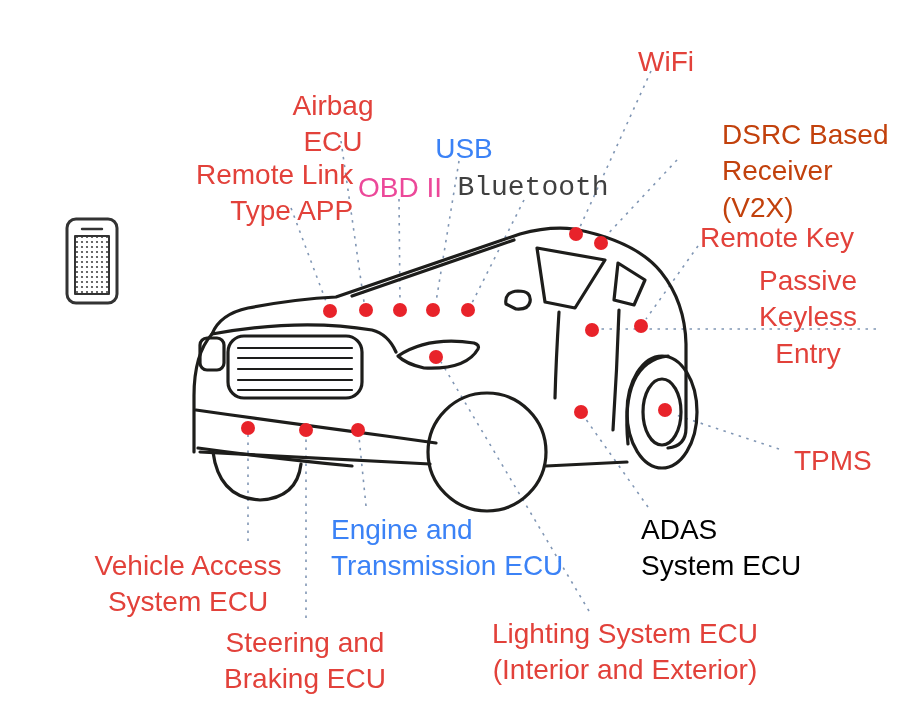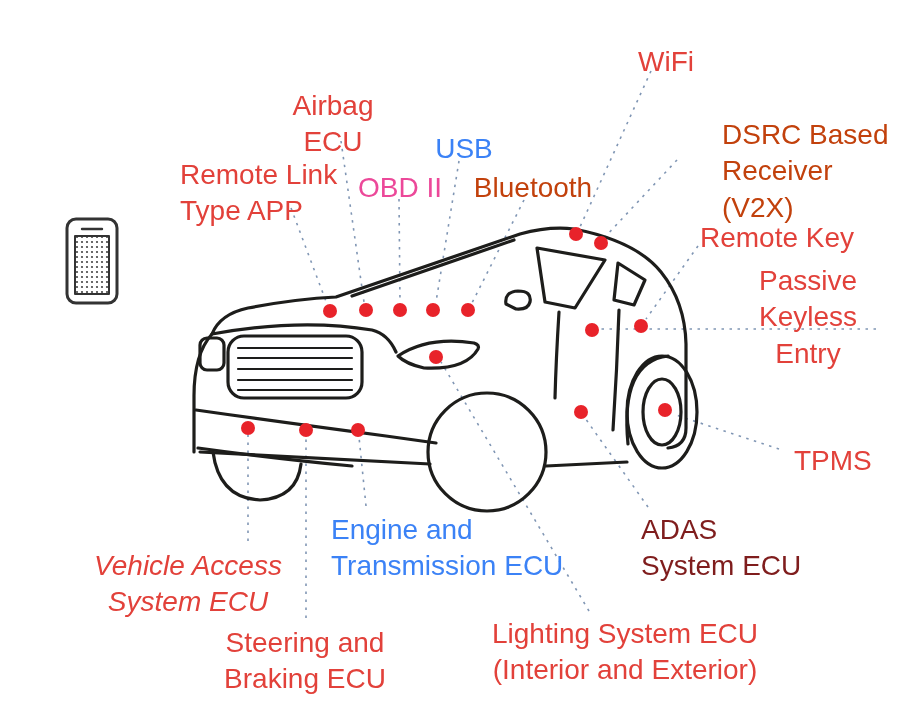--- a/index.html
+++ b/index.html
@@ -105,38 +105,38 @@
         <circle cx="665" cy="410" r="7" fill="#e8232a"></circle>
         <circle cx="581" cy="412" r="7" fill="#e8232a"></circle>
         <circle cx="436" cy="357" r="7" fill="#e8232a"></circle>
         <circle cx="358" cy="430" r="7" fill="#e8232a"></circle>
         <circle cx="306" cy="430" r="7" fill="#e8232a"></circle>
         <circle cx="248" cy="428" r="7" fill="#e8232a"></circle>
       </g>
   </svg>
 
   <div id="label-layer">
-      <div class="label" style="left: 180px; top: 157px; color: rgb(226, 65, 58); text-align: left;">Remote Link
+      <div class="label" style="left: 196px; top: 157px; color: rgb(226, 65, 58); text-align: right;">Remote Link
 Type APP</div>
       <div class="label" style="left: 333px; top: 88px; color: rgb(226, 65, 58); text-align: center; transform: translateX(-50%);">Airbag
 ECU</div>
       <div class="label" style="left: 400px; top: 170px; color: #ec4899; text-align: right; transform: translateX(-50%);">OBD II</div>
       <div class="label" style="left: 464px; top: 131px; color: #3b82f6; text-align: center; transform: translateX(-50%);">USB</div>
-      <div class="label" style="left: 533px; top: 170px; color: #c2410c; text-align: left; transform: translateX(-50%);">Bluetooth</div>
+      <div class="label" style="left: 533px; top: 170px; color: #404040; text-align: left; transform: translateX(-50%); font-family: Liberation Mono, monospace;">Bluetooth</div>
       <div class="label" style="left: 666px; top: 44px; color: rgb(226, 65, 58); text-align: center; transform: translateX(-50%);">WiFi</div>
       <div class="label" style="left: 680px; top: 117px; color: #c2410c; text-align: left; margin-left: 42px;">DSRC Based
 Receiver (V2X)</div>
       <div class="label" style="left: 808px; top: 263px; color: rgb(226, 65, 58); text-align: center; transform: translateX(-50%);">Passive
 Keyless Entry</div>
       <div class="label" style="left: 700px; top: 220px; color: rgb(226, 65, 58); text-align: left;">Remote Key</div>
       <div class="label" style="left: 794px; top: 443px; color: rgb(226, 65, 58); text-align: left;">TPMS</div>
-      <div class="label" style="left: 641px; top: 512px; color: #7f1d1d; text-align: left;">ADAS
+      <div class="label" style="left: 641px; top: 512px; color: #000000; text-align: left;">ADAS
 System ECU</div>
       <div class="label" style="left: 625px; top: 616px; color: rgb(226, 65, 58); text-align: center; transform: translateX(-50%);">Lighting System ECU
 (Interior and Exterior)</div>
       <div class="label" style="left: 331px; top: 512px; color: #3b82f6; text-align: left;">Engine and
 Transmission ECU</div>
       <div class="label" style="left: 305px; top: 625px; color: rgb(226, 65, 58); text-align: center; transform: translateX(-50%);">Steering and
 Braking ECU</div>
-      <div class="label" style="left: 188px; top: 548px; color: rgb(226, 65, 58); text-align: center; transform: translateX(-50%); font-style: italic;">Vehicle Access
+      <div class="label" style="left: 188px; top: 548px; color: rgb(226, 65, 58); text-align: center; transform: translateX(-50%);">Vehicle Access
 System ECU</div>
     </div>
 </div>
 
 </body></html>

